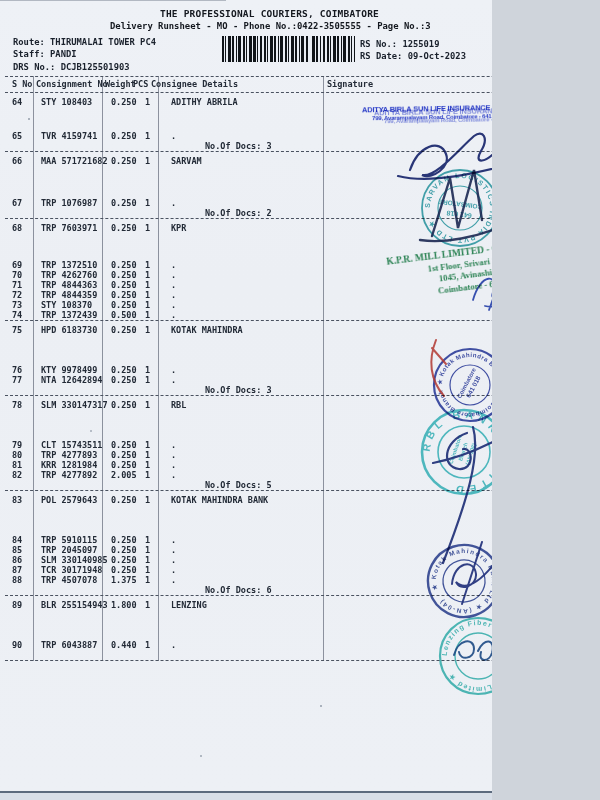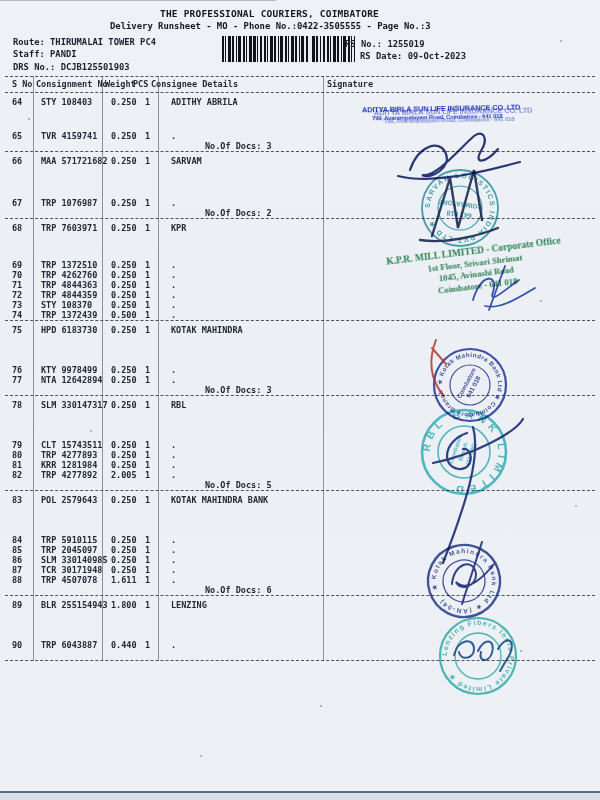--- a/index.html
+++ b/index.html
@@ -1,28 +1,28 @@
 <!DOCTYPE html>
 <html><head>
 <meta charset="utf-8">
 <style>
   html,body{margin:0;padding:0;background:#cfd4db;}
-  .page{position:relative;width:600px;height:800px;background:linear-gradient(180deg,#eef1f6 0%,#ecEFF4 35%,#edf0f5 100%);
+  .page{position:relative;width:492px;height:800px;background:linear-gradient(180deg,#eef1f6 0%,#ecEFF4 35%,#edf0f5 100%);
         overflow:hidden;font-family:"DejaVu Sans Mono",monospace;color:#222a36;}
   .top-edge{position:absolute;top:0;left:0;width:46%;height:1px;background:#8a93a0;opacity:.6;}
   .bottom-edge{position:absolute;left:0;top:791px;width:100%;height:9px;background:#d9dfe8;border-top:2px solid #5d6b7e;}
   .speck{position:absolute;top:0;left:0;width:2px;height:2px;background:transparent;
          box-shadow:28px 118px 0 #aab2bd,560px 40px 0 #b3bac4,540px 300px 0 #aeb6c0,90px 430px 0 #b6bdc7,
                     320px 705px 0 #aab2bd,520px 650px 0 #b3bac4,200px 755px 0 #b0b8c2,575px 505px 0 #b6bdc7;}
   
   .doc-title{position:absolute;top:8px;left:160px;font-size:9.5px;font-weight:bold;letter-spacing:.2px;color:#14181f;}
   .doc-subtitle{position:absolute;top:21px;left:90px;font-size:8.9px;font-weight:bold;color:#14181f;padding-left:20px;}
   .meta{position:absolute;font-size:8.8px;font-weight:bold;color:#1a212c;white-space:nowrap;}
   .m-route{top:37px;left:13px;} .m-staff{top:49px;left:13px;} .m-drs{top:62px;left:13px;}
-  .m-rsno{top:39px;left:345px;text-align:center;} .m-rsdate{top:51px;left:360px;}
+  .m-rsno{top:39px;left:360px;text-align:center;} .m-rsdate{top:51px;left:360px;}
   .barcode{position:absolute;top:36px;left:222px;width:133px;height:26px;
      background:repeating-linear-gradient(90deg,#101418 0,#101418 2px,#e9edf3 2px,#e9edf3 3.5px,#101418 3.5px,#101418 4.5px,#e9edf3 4.5px,#e9edf3 6px,#101418 6px,#101418 9px,#e9edf3 9px,#e9edf3 10.5px);}
   
   .table{position:absolute;top:76px;left:5px;width:590px;}
   .thead{position:relative;height:15px;border-top:1px dashed #4a5260;border-bottom:1px dashed #4a5260;}
   .thead span,.row span,.docs span{position:absolute;font-size:8.5px;font-weight:bold;line-height:10px;white-space:nowrap;}
   .thead span{top:2px;font-weight:bold;color:#242c38;}
   .h1{left:7px;} .h2{left:31px;} .h3{left:100px;} .h4{left:128px;} .h5{left:140px;margin-left:6px;} .h6{left:322px;}
   .vline{position:absolute;top:0;bottom:0;width:1px;background:#6b7280;opacity:.75;}
   .v1{left:28px;} .v2{left:97px;} .v3{left:153px;} .v4{left:318px;}
@@ -303,21 +303,21 @@
             <div class="row">
             <span class="c1">87</span>
             <span class="c2">TCR 30171948</span>
             <span class="c3">0.250</span>
             <span class="c4">1</span>
             <span class="c5">.</span>
           </div>
             <div class="row">
             <span class="c1">88</span>
             <span class="c2">TRP 4507078</span>
-            <span class="c3">1.611</span>
+            <span class="c3">1.375</span>
             <span class="c4">1</span>
             <span class="c5">.</span>
           </div>
           </div>
         <div class="docs">
           <span>No.Of Docs: 6</span>
         </div>
       </div>
         <div class="group">
         <div class="rows">

